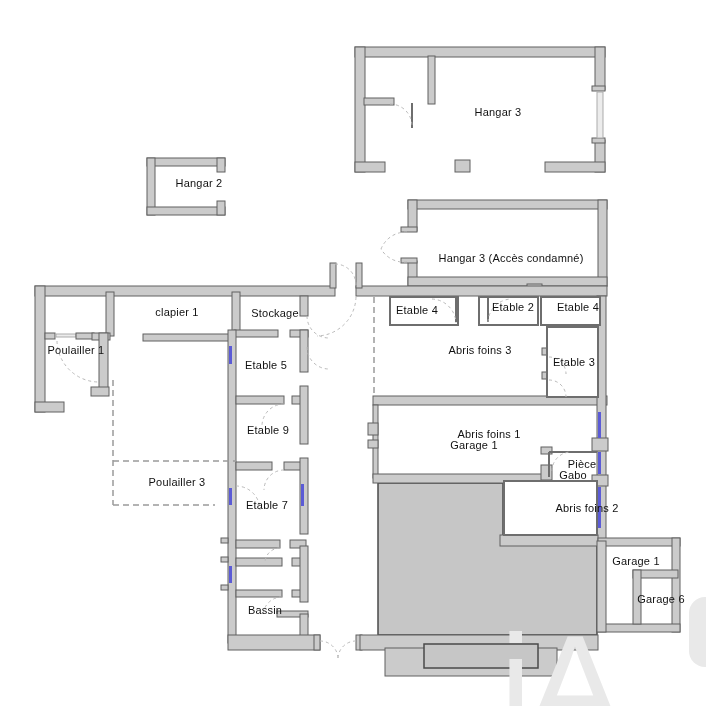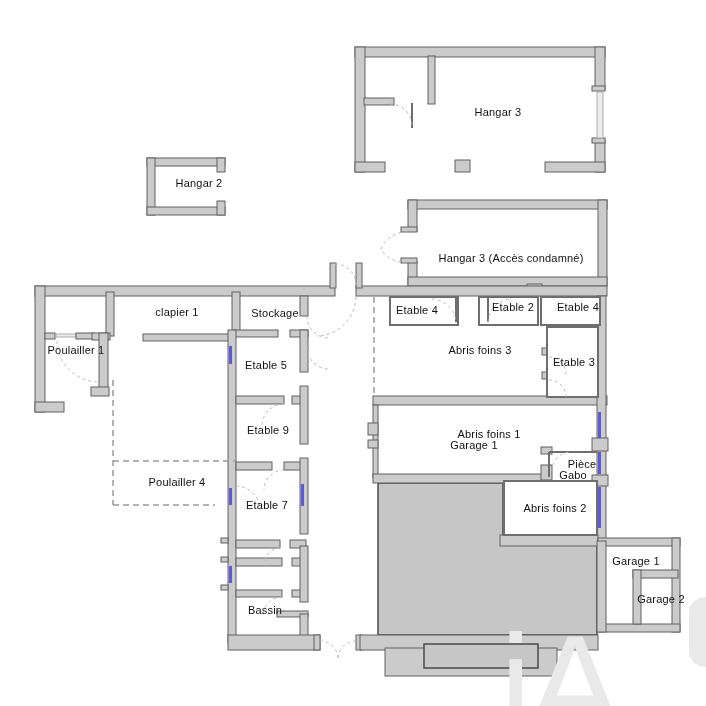--- a/index.html
+++ b/index.html
@@ -205,21 +205,21 @@
   <div class="lbl" style="left:266px;top:365px">Etable 5</div>
   <div class="lbl" style="left:417px;top:310px">Etable 4</div>
   <div class="lbl" style="left:513px;top:307px">Etable 2</div>
   <div class="lbl" style="left:578px;top:307px">Etable 4</div>
   <div class="lbl" style="left:480px;top:350px">Abris foins 3</div>
   <div class="lbl" style="left:574px;top:362px">Etable 3</div>
   <div class="lbl" style="left:489px;top:434px">Abris foins 1</div>
   <div class="lbl" style="left:474px;top:445px">Garage 1</div>
   <div class="lbl" style="left:582px;top:464px">Pièce</div>
   <div class="lbl" style="left:573px;top:475px">Gabo</div>
-  <div class="lbl" style="left:555px;top:508px">Abris foins 2</div>
+  <div class="lbl" style="left:587px;top:508px">Abris foins 2</div>
   <div class="lbl" style="left:268px;top:430px">Etable 9</div>
-  <div class="lbl" style="left:177px;top:482px">Poulailler 4</div>
+  <div class="lbl" style="left:177px;top:482px">Poulailler 3</div>
   <div class="lbl" style="left:267px;top:505px">Etable 7</div>
   <div class="lbl" style="left:265px;top:610px">Bassin</div>
   <div class="lbl" style="left:636px;top:561px">Garage 1</div>
-  <div class="lbl" style="left:661px;top:599px">Garage 2</div>
+  <div class="lbl" style="left:661px;top:599px">Garage 6</div>
 
 </div>
 
 </body></html>

